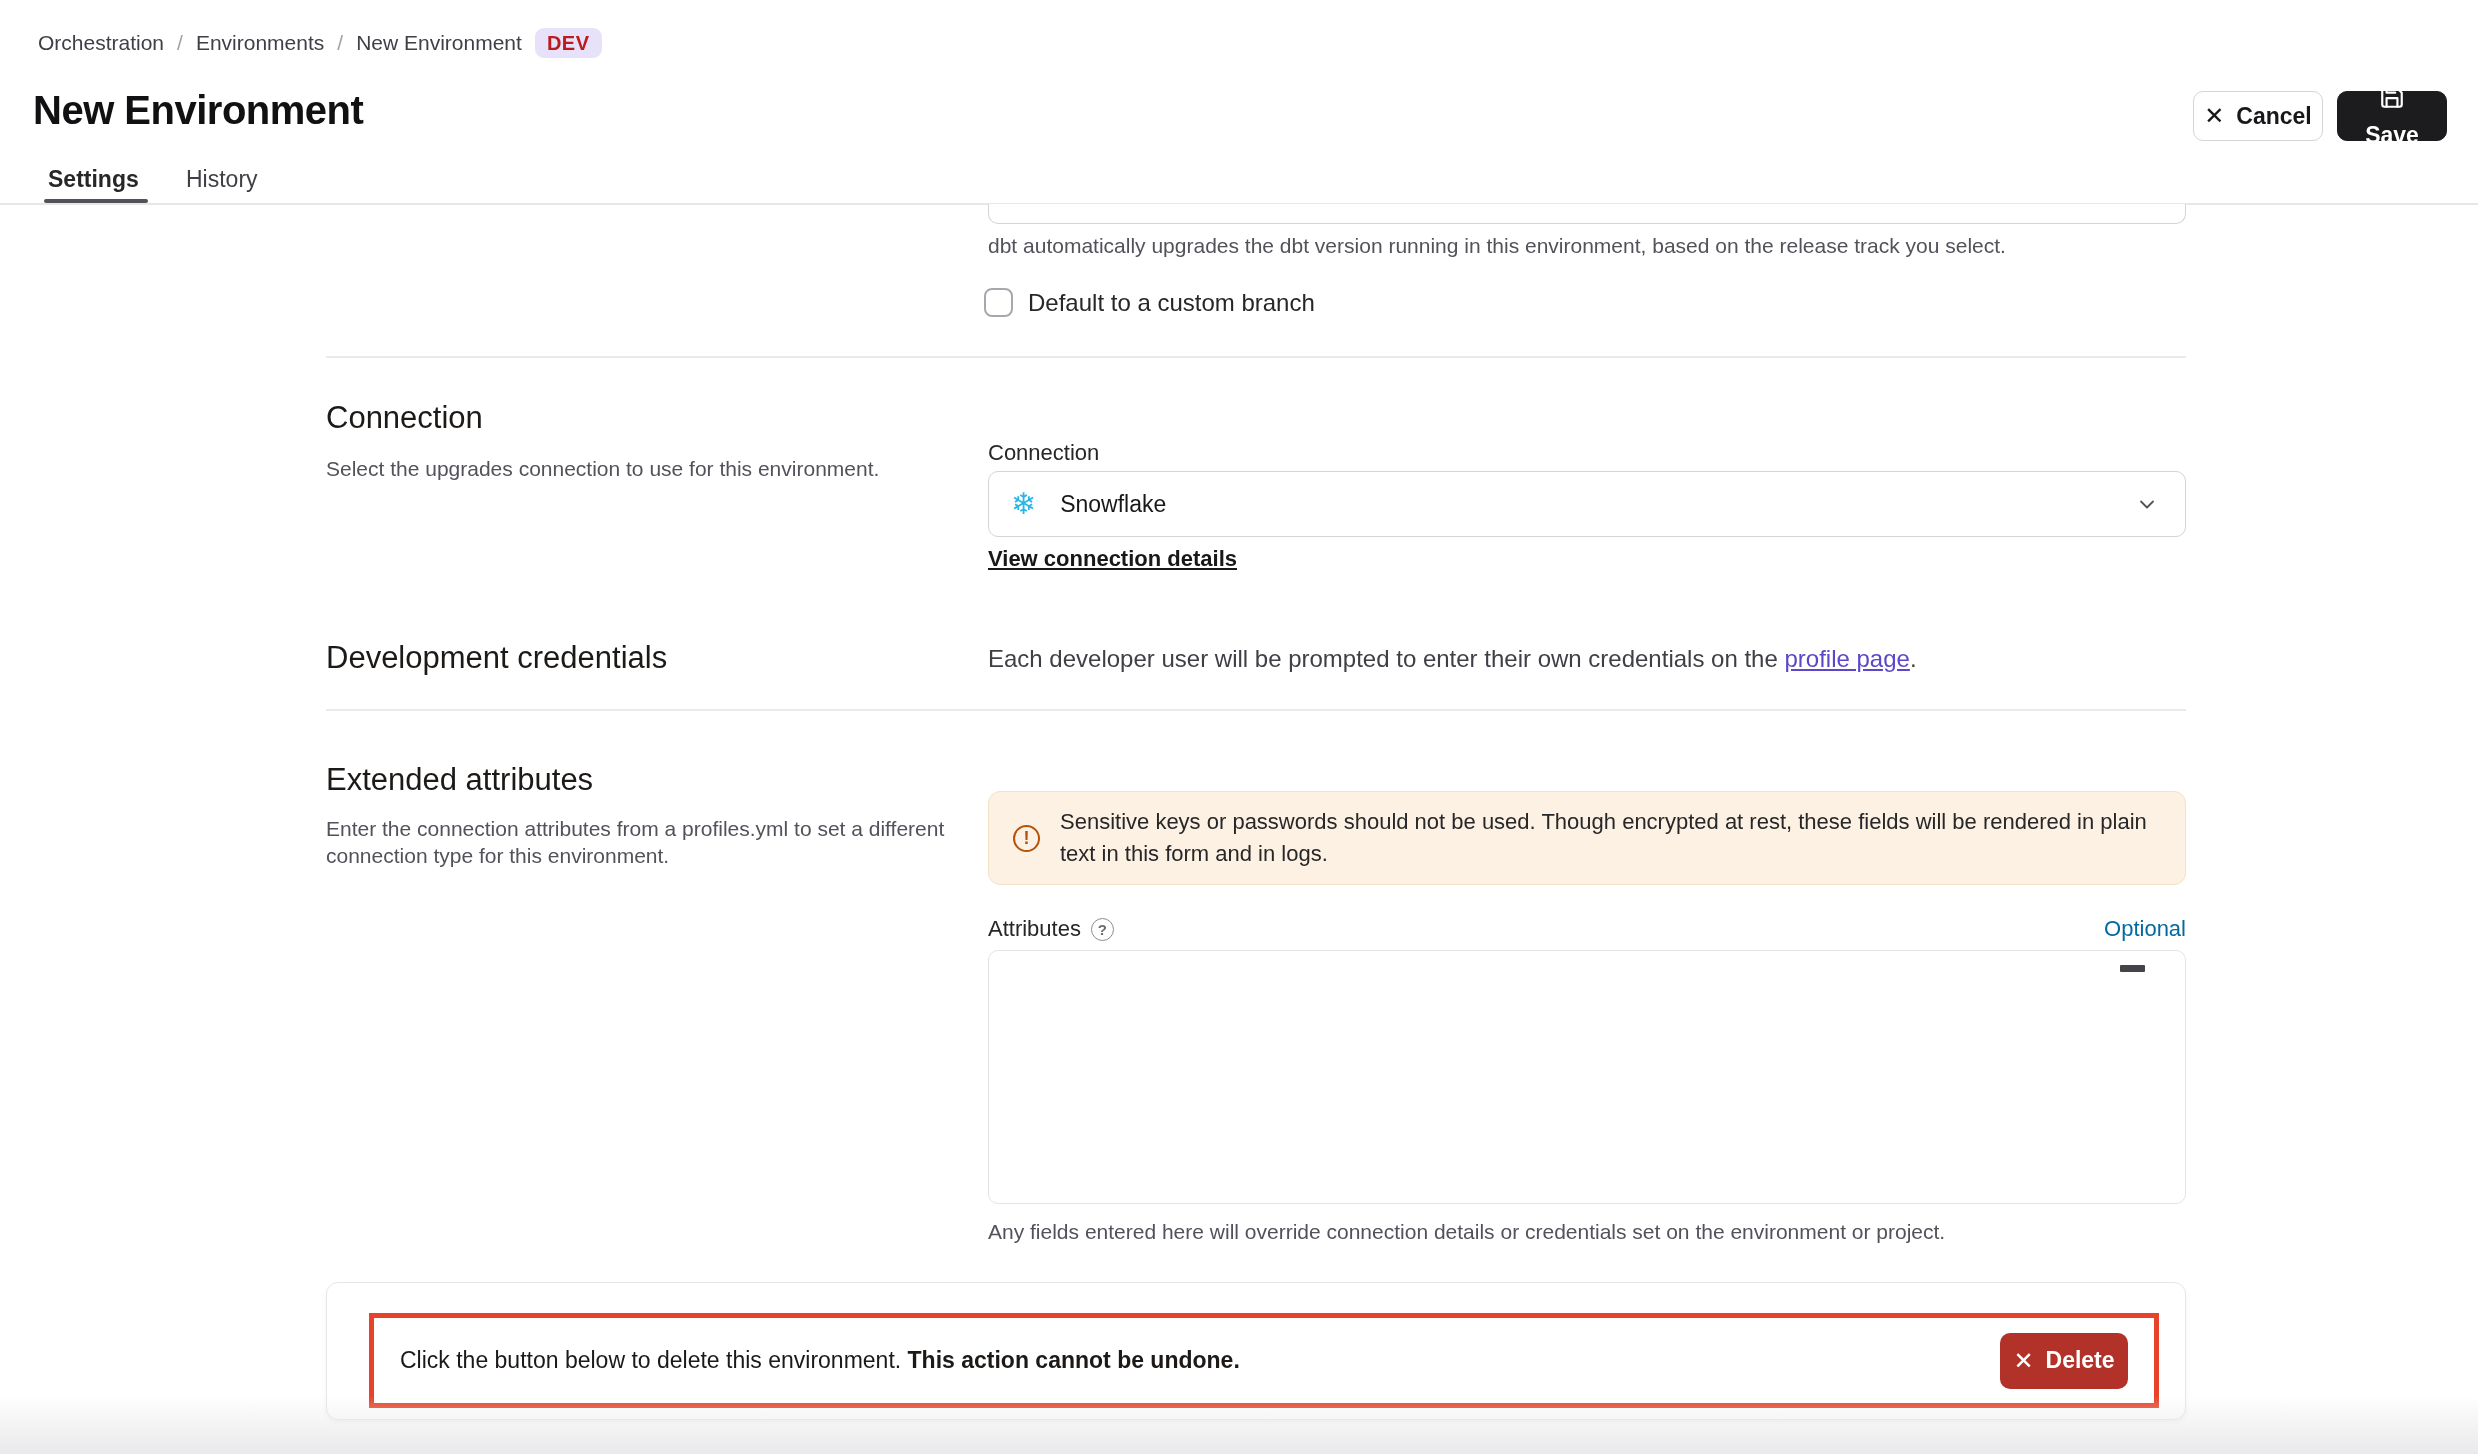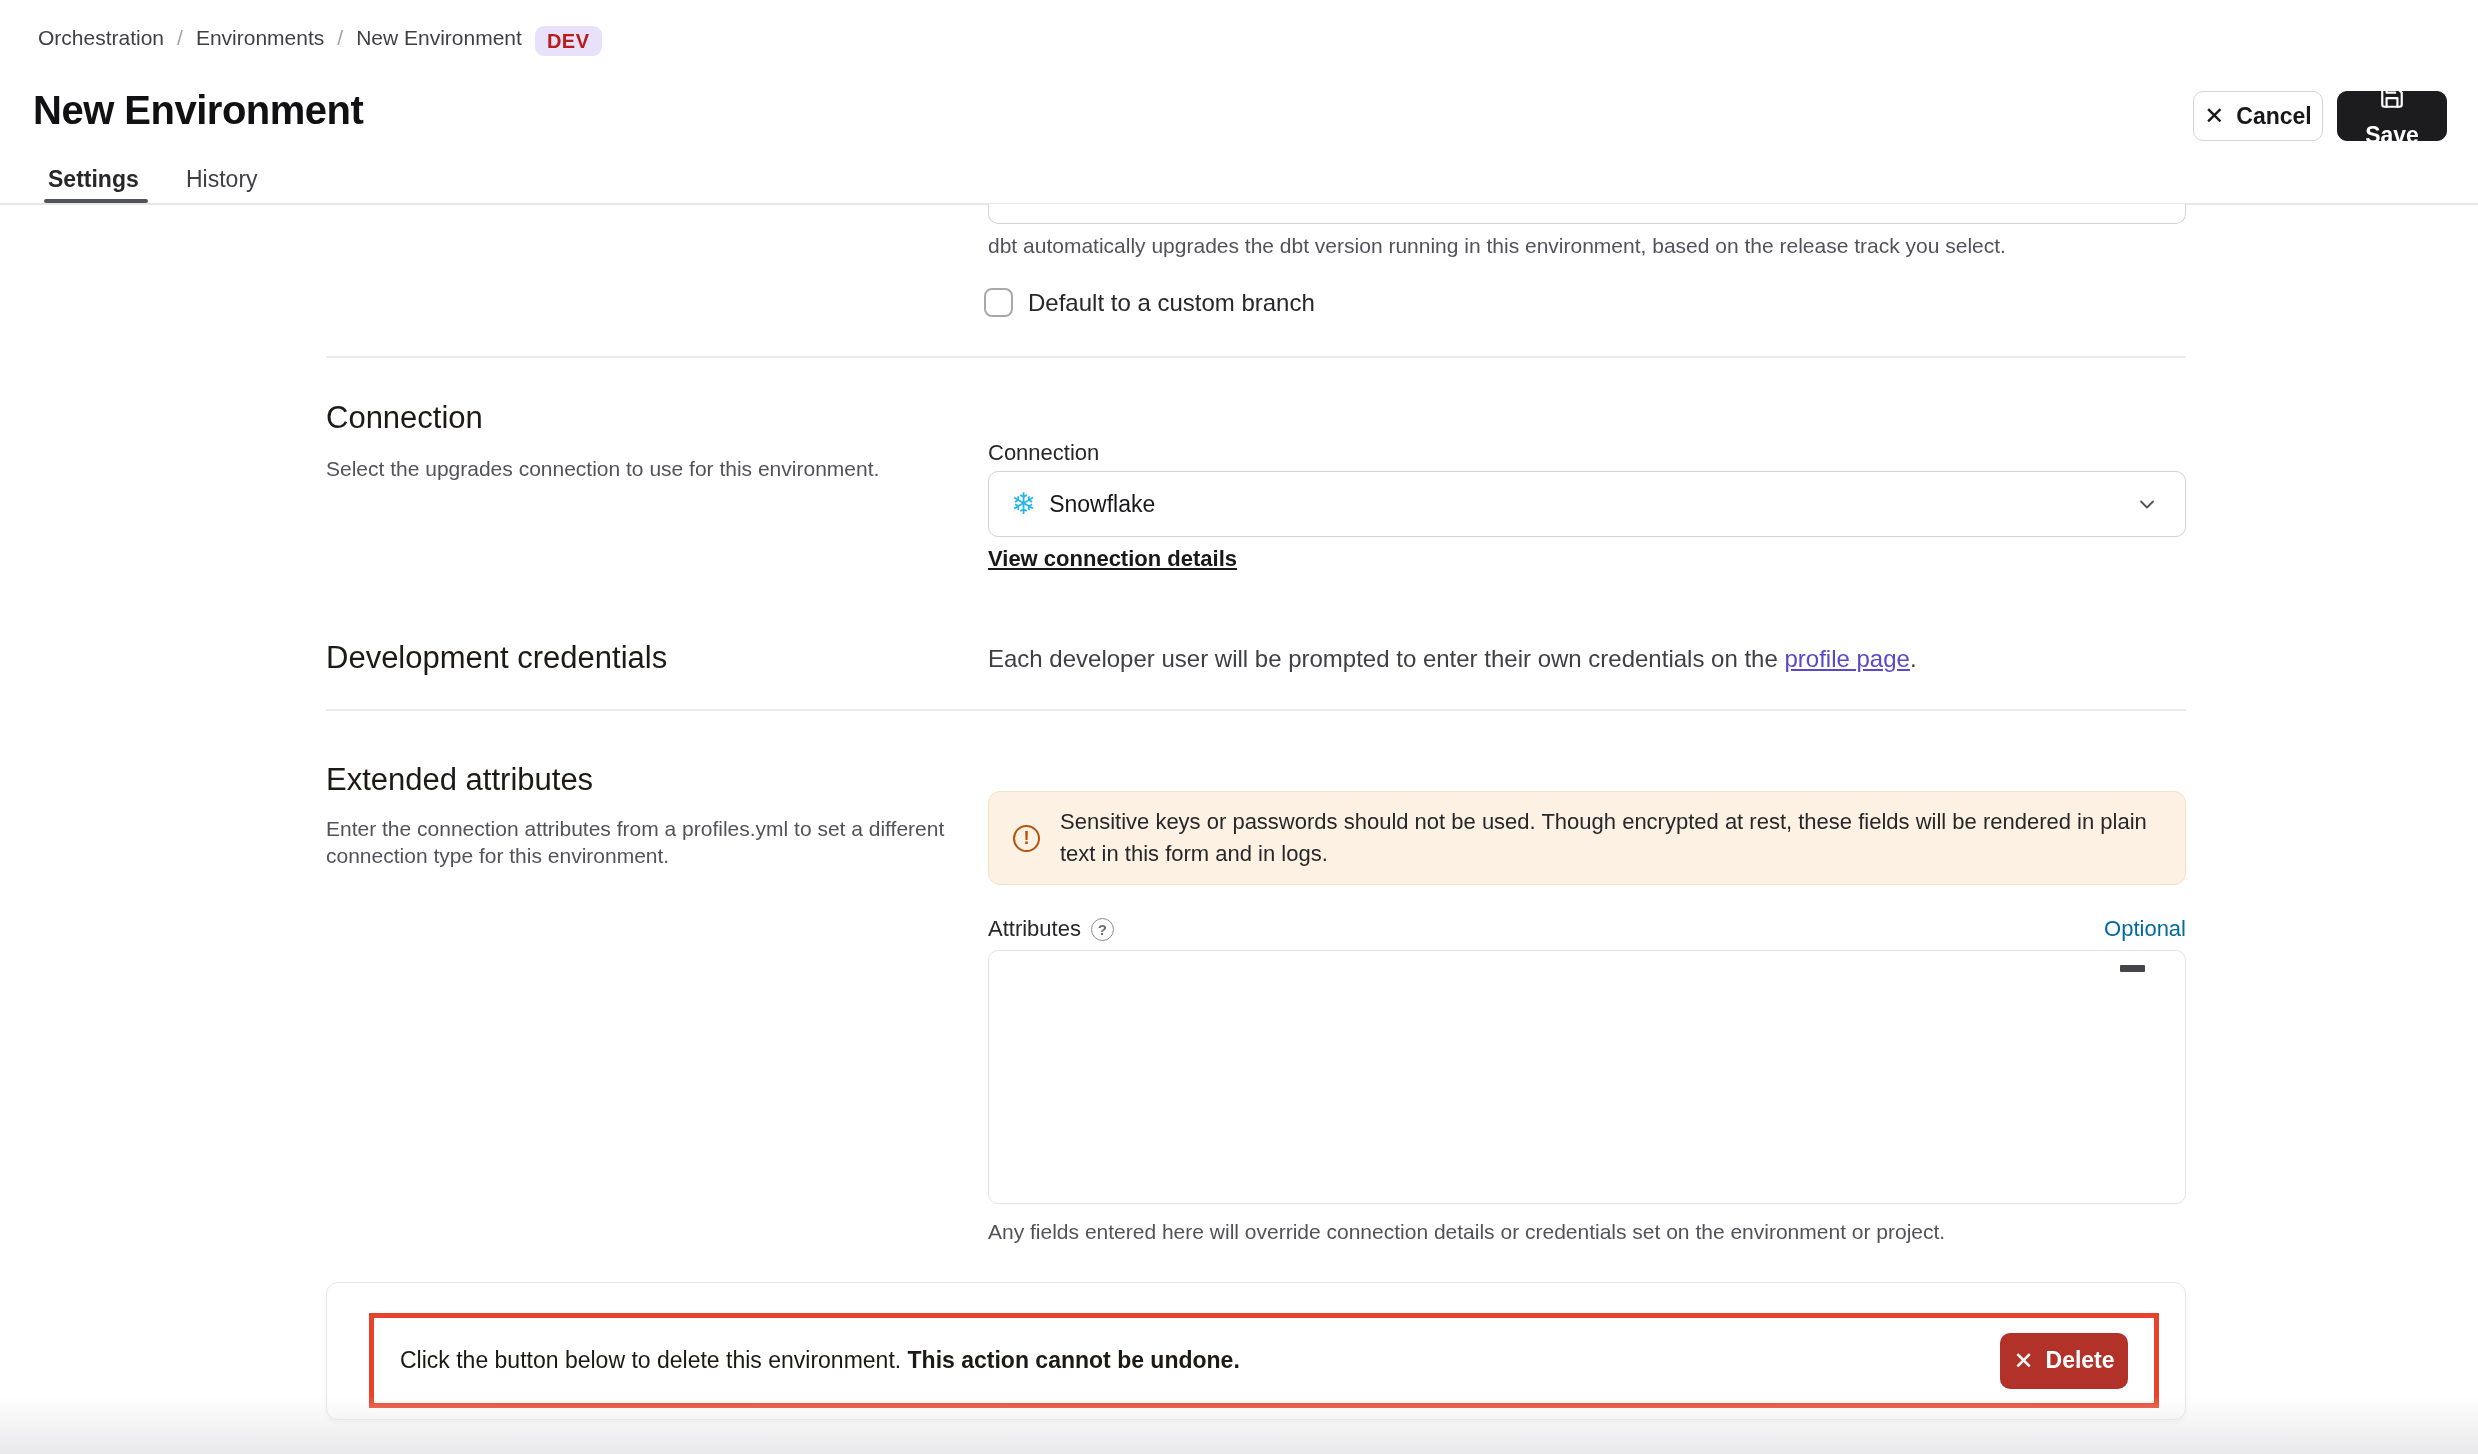--- a/index.html
+++ b/index.html
@@ -5,21 +5,21 @@
 <style>
   * { margin:0; padding:0; box-sizing:border-box; }
   html,body { background:#fff; }
   #app {
     position:relative; width:2478px; height:1454px; overflow:hidden;
     background:#ffffff; font-family:"Liberation Sans", sans-serif; color:#18181b;
   }
   .abs { position:absolute; }
 
   
-  .breadcrumb { left:38px; top:26px; height:34px; display:flex; align-items:flex-start; gap:13px;
+  .breadcrumb { left:38px; top:26px; height:34px; display:flex; align-items:center; gap:13px;
                 font-size:21px; color:#3f3f46; }
   .crumb { cursor:pointer; }
   .crumb-sep { color:#a1a1aa; }
   .env-badge { display:inline-flex; align-items:center; justify-content:center;
                background:#e7e1fa; color:#b91c1c; border-radius:9px; height:30px;
                padding:0 12px; font-size:20px; font-weight:700; letter-spacing:.5px; }
   .page-title { left:33px; top:88px; font-size:40px; font-weight:700; color:#111113; letter-spacing:-0.5px; }
 
   .btn { display:flex; align-items:center; justify-content:center; gap:12px;
          border-radius:10px; font-size:23px; font-weight:600; cursor:pointer; }
@@ -46,21 +46,21 @@
 
   .checkbox { left:984px; top:288px; width:29px; height:29px; border:2px solid #a7a7ae;
               border-radius:8px; background:#fff; cursor:pointer; }
   .checkbox-label { left:1028px; top:289px; font-size:24px; color:#27272a; }
 
   
   .select { left:988px; top:471px; width:1198px; height:66px; background:#fff;
             border:1.5px solid #d4d4d8; border-radius:10px; display:flex; align-items:center;
             padding:0 26px 0 22px; cursor:pointer; }
   .snowflake { font-size:30px; color:#29b5e8; line-height:1; }
-  .select-value { margin-left:13px; font-size:23px; color:#18181b; }
+  .select-value { margin-left:24px; font-size:23px; color:#18181b; }
   .chevron { margin-left:auto; }
   .link-strong { font-size:22px; font-weight:600; color:#18181b; text-decoration:underline; cursor:pointer; }
   .link-purple { color:#5b48c8; text-decoration:underline; cursor:pointer; }
 
   
   .warning { left:988px; top:791px; width:1198px; min-height:86px; background:#fcf1e2;
              border:1px solid #f3e2c6; border-radius:12px; display:flex; align-items:center;
              padding:14px 24px; gap:20px; }
   .warn-icon { flex:0 0 auto; width:27px; height:27px; border:2.5px solid #b45309; border-radius:50%;
                color:#b45309; font-size:18px; font-weight:700; display:flex; align-items:center; justify-content:center; }

